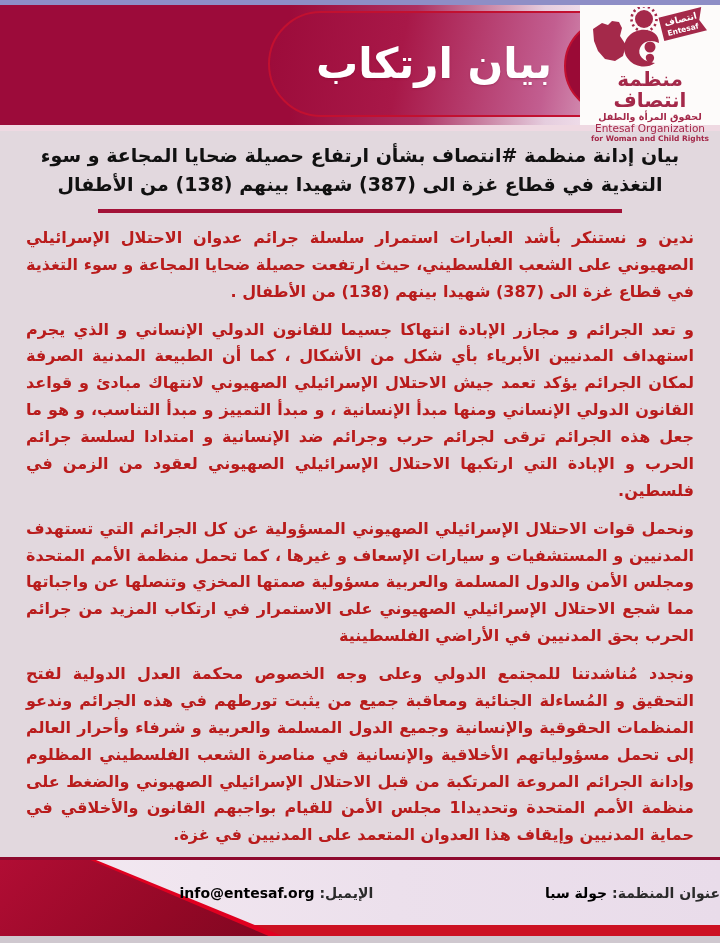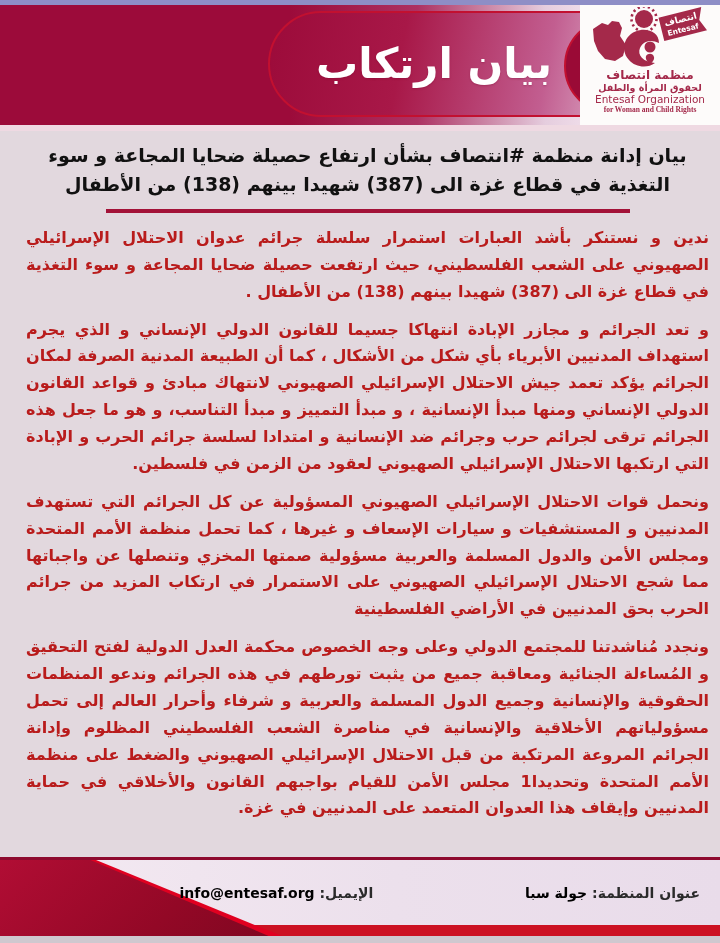--- a/index.html
+++ b/index.html
@@ -15,24 +15,24 @@
   
   .top-strip{ height:5px; background:#8e8ec6; flex:0 0 auto; }
 
   
   .header{ position:relative; height:120px; flex:0 0 auto; display:flex; }
   .logo-box{
     position:relative; width:140px; height:120px; background:#fdfbfa;
     flex:0 0 auto; text-align:center; padding-top:2px; z-index:2;
   }
   .logo-emblem{ display:block; margin:0 auto; }
-  .logo-ar{ color:#a4294a; font-weight:bold; font-size:12px; line-height:1.05; direction:rtl; }
+  .logo-ar{ color:#a4294a; font-weight:bold; font-size:20px; line-height:1.05; direction:rtl; }
   .logo-ar-sub{ color:#a4294a; font-size:9.5px; font-weight:bold; line-height:1.2; direction:rtl; }
   .logo-en{ color:#a4294a; font-weight:normal; font-size:10.5px; line-height:1.15; direction:ltr; }
-  .logo-en-sub{ color:#a4294a; font-weight:bold; font-size:7.5px; line-height:1.2; direction:ltr;font-family:Liberation Serif, serif; }
+  .logo-en-sub{ color:#a4294a; font-weight:bold; font-size:7.5px; line-height:1.2; direction:ltr; }
 
   .band{
     position:relative; flex:1 1 auto; overflow:hidden;
     background:linear-gradient(to right,#9c0b3a 0%, #9c0b3a 50%, #ad3162 72%, #e5cdde 94%, #eedbe8 100%);
   }
   .band-pill{
     position:absolute; left:268px; top:6px; width:480px; height:106px;
     border:2px solid #c21030; border-radius:53px;
     background:linear-gradient(100deg,#9c0b3a 0%, #a81848 28%, #c25e90 58%, #e8cfe0 82%, #f3e6ef 100%);
   }
@@ -42,21 +42,21 @@
   }
   .band-title{
     position:absolute; right:28px; top:50%; transform:translateY(-54%);
     color:#ffffff; font-size:42px; font-weight:bold; letter-spacing:1px;
     direction:rtl; white-space:nowrap; text-shadow:0 1px 2px rgba(120,10,50,.35);
   }
 
   .header-strip{ height:6px; background:#efd9e2; flex:0 0 auto; }
 
   
-  .main{ flex:1 1 auto; padding:10px 11px 0 26px; direction:rtl; overflow:hidden; }
+  .main{ flex:1 1 auto; padding:10px 26px 0 26px; direction:rtl; overflow:hidden; }
   .stmt-title{
     font-size:19px; font-weight:bold; color:#111; text-align:center;
     line-height:1.55; padding:0 10px;
   }
   .title-rule{
     width:524px; height:4px; background:#a31238; border:0;
     margin:9px auto 12px auto;
   }
   .stmt-p{
     font-size:16px; font-weight:bold; color:#b91c1c;
@@ -82,21 +82,21 @@
     clip-path:polygon(0 0, 31% 0, 92% 100%, 0 100%);
   }
   .footer-bar{ position:absolute; left:0; right:0; bottom:7px; height:11px; background:#cc1122; z-index:0; }
   .footer-gray{ position:absolute; left:0; right:0; bottom:0; height:7px; background:#cfc8cf; z-index:0; }
 
   .footer-grid{
     position:absolute; inset:0 0 18px 0; z-index:2;
     display:flex; direction:rtl; align-items:center;
   }
   .footer-col{ display:flex; flex-direction:column; gap:9px; }
-  .footer-col.right{ flex:0 0 44%; padding-right:20px; }
+  .footer-col.right{ flex:0 0 44%; }
   .footer-col.left{ flex:0 0 56%; padding-right:30px; }
   .contact-line{
     direction:rtl; font-size:14px; font-weight:bold; color:#1a1a1a; white-space:nowrap;
   }
   .contact-line .label{ color:#2a2a2a; }
   .contact-line .value{ color:#000; }
 </style>
 </head>
 <body>
 

